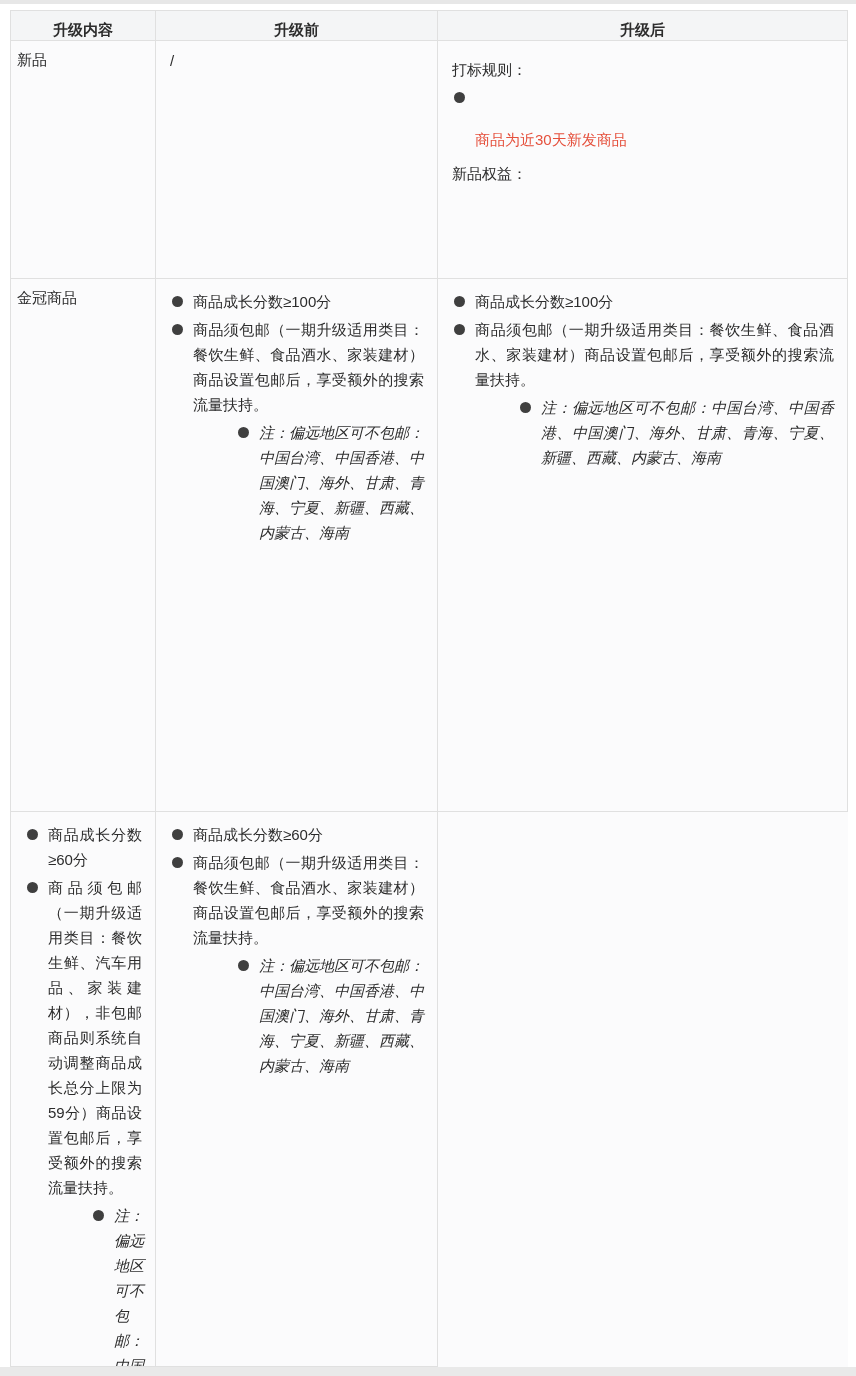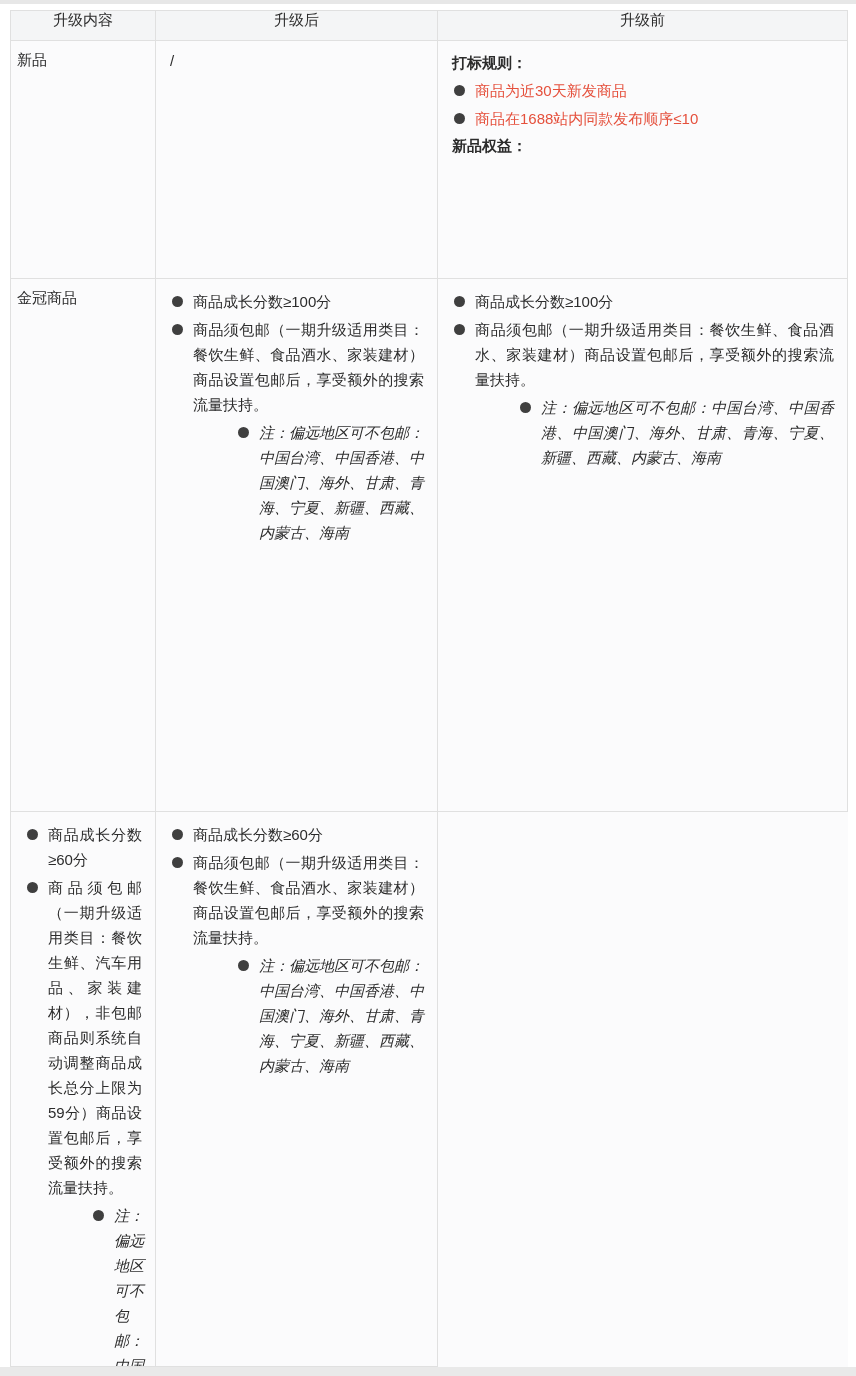--- a/index.html
+++ b/index.html
@@ -19,75 +19,71 @@
     grid-template-rows:30px 238px 533px 1fr;
     background:var(--cell-bg,#fbfbfc);
   }
   .cell{
     box-sizing:border-box;overflow:hidden;
     border-right:1px solid var(--border,#e0e0e0);
     border-bottom:1px solid var(--border,#e0e0e0);
   }
   .th{
     background:var(--header-bg,#f4f5f6);
-    display:flex;align-items:flex-start;justify-content:center;
-    font-weight:normal;font-size:15px;
+    display:flex;align-items:flex-end;justify-content:center;
+    font-weight:bold;font-size:15px;
   }
   .label-cell{padding:10px 6px;font-size:15px;}
   .content{padding:7px 13px 8px 14px;font-size:15px;line-height:25px;text-align:justify;}
-  .h{font-weight:bold;margin-top:2px;}
+  .h{font-weight:normal;margin-top:9px;}
   .li{display:flex;margin-top:3px;}
   .dot{
     flex:none;width:11px;height:11px;border-radius:50%;
     background:var(--bullet,#3f3f3f);margin:7px 10px 0 2px;
   }
   .li .t{flex:1;white-space:pre-line;}
   .nested{margin-left:66px;font-style:italic;}
-  .red{color:var(--red,#e5503c);}
+  .red{color:var(--red,#e5503c);margin-top:42px;}
   .badge{
     display:inline-block;font-size:28px;font-weight:bold;line-height:38px;
     color:var(--green,#55b155);background:var(--badge-bg,#fbfffb);
     border:3px solid var(--green-border,#8ed38e);border-radius:12px;
     padding:1px 10px;margin:2px 8px 0 0;
   }
   .badge-li .dot{margin-top:26px;}
 </style>
 </head>
 <body>
 
 <div class="page">
   <div class="strip-top"></div>
 
   <div class="tbl">
 
     <div class="cell th">
         <span>升级内容</span>
       </div>
     <div class="cell th">
-        <span>升级后</span>
+        <span>升级前</span>
       </div>
     <div class="cell th">
-        <span>升级前</span>
+        <span>升级后</span>
       </div>
 
     <div class="cell label-cell"><span>新品</span></div>
 
     <div class="cell content">
       <span>/</span>
     </div>
 
     <div class="cell content">
       <div class="h">打标规则：</div>
       <div class="li">
         <span class="dot"></span>
         <span class="t red">商品为近30天新发商品</span>
-      </div>
-      <div class="li">
-        <span class="dot"></span>
-        <span class="t red">商品在1688站内同款发布顺序≤10</span>
       </div>
       <div class="h">新品权益：</div>
 
     </div>
 
     <div class="cell label-cell"><span>金冠商品</span></div>
 
     <div class="cell content">
       <div class="li">
         <span class="dot"></span>

